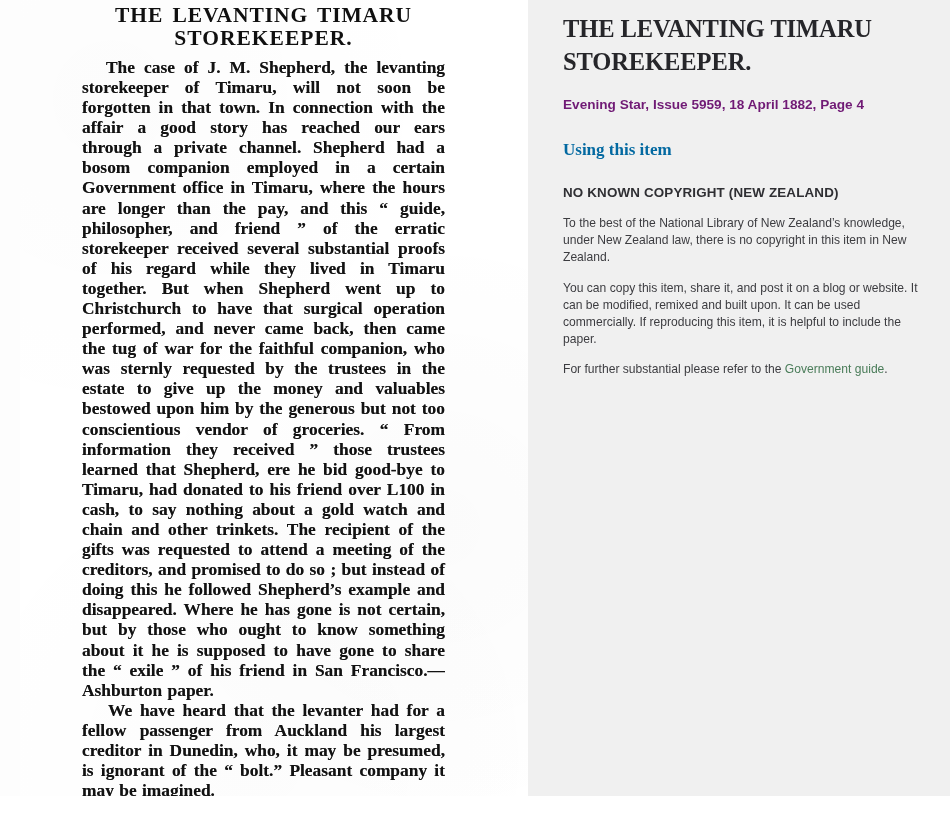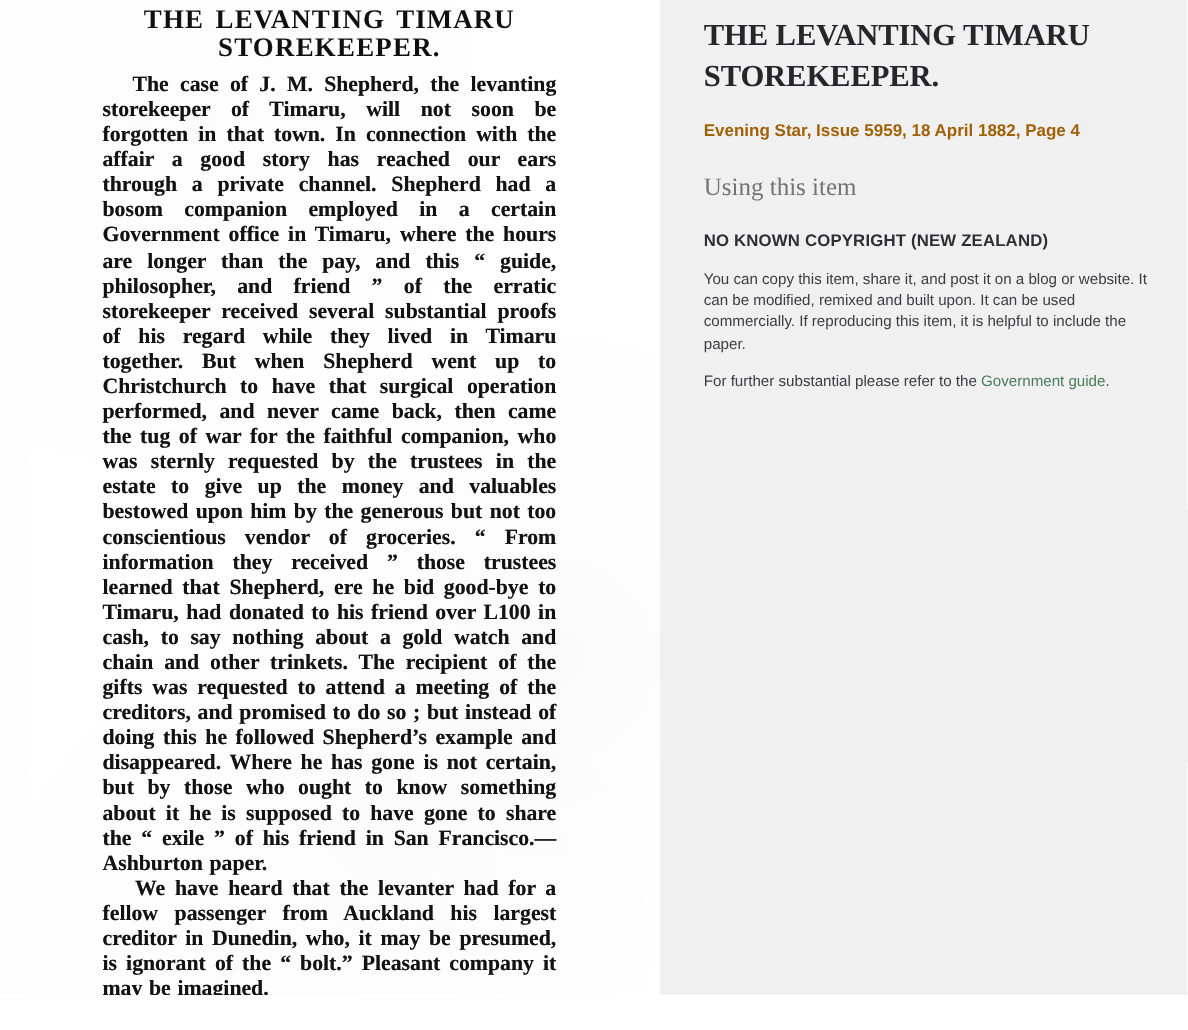--- a/index.html
+++ b/index.html
@@ -113,30 +113,30 @@
     color: #26262a;
     margin: 0 0 0 0;
     padding-top: 2px;
   }
 
   #article-citation {
     font-family: "Liberation Sans", sans-serif;
     font-size: 13.6px;
     font-weight: 600;
     line-height: 19px;
-    color: #a16207;
+    color: #701a75;
     margin: 17px 0 0 0;
   }
 
   #using-heading {
     font-family: "Liberation Serif", "DejaVu Serif", serif;
-    font-weight: 400;
-    font-size: 20px;
+    font-weight: 700;
+    font-size: 17px;
     line-height: 22px;
-    color: #737373;
+    color: #0369a1;
     margin: 25px 0 0 0;
   }
 
   #rights-label {
     font-family: "Liberation Sans", sans-serif;
     font-size: 13.4px;
     font-weight: 700;
     letter-spacing: 0.15px;
     line-height: 18px;
     color: #2f2f33;
@@ -184,20 +184,21 @@
   <div id="info-pane">
 
     <h1 id="article-title">THE LEVANTING TIMARU STOREKEEPER.</h1>
 
     <div id="article-citation">Evening Star, Issue 5959, 18 April 1882, Page 4</div>
 
     <h2 id="using-heading">Using this item</h2>
 
     <div id="rights-label">NO KNOWN COPYRIGHT (NEW ZEALAND)</div>
 
+    <p class="rights-para">To the best of the National Library of New Zealand’s knowledge, under New Zealand law, there is no copyright in this item in New Zealand.</p>
 
     <p class="rights-para">You can copy this item, share it, and post it on a blog or website. It can be modified, remixed and built upon. It can be used commercially. If reproducing this item, it is helpful to include the paper.</p>
 
     <p class="rights-para"><span>For further substantial please refer to the </span><a id="copyright-guide-link" href="#">Government guide</a><span>.</span></p>
 
   </div>
 
 </div>
 
 </body></html>

